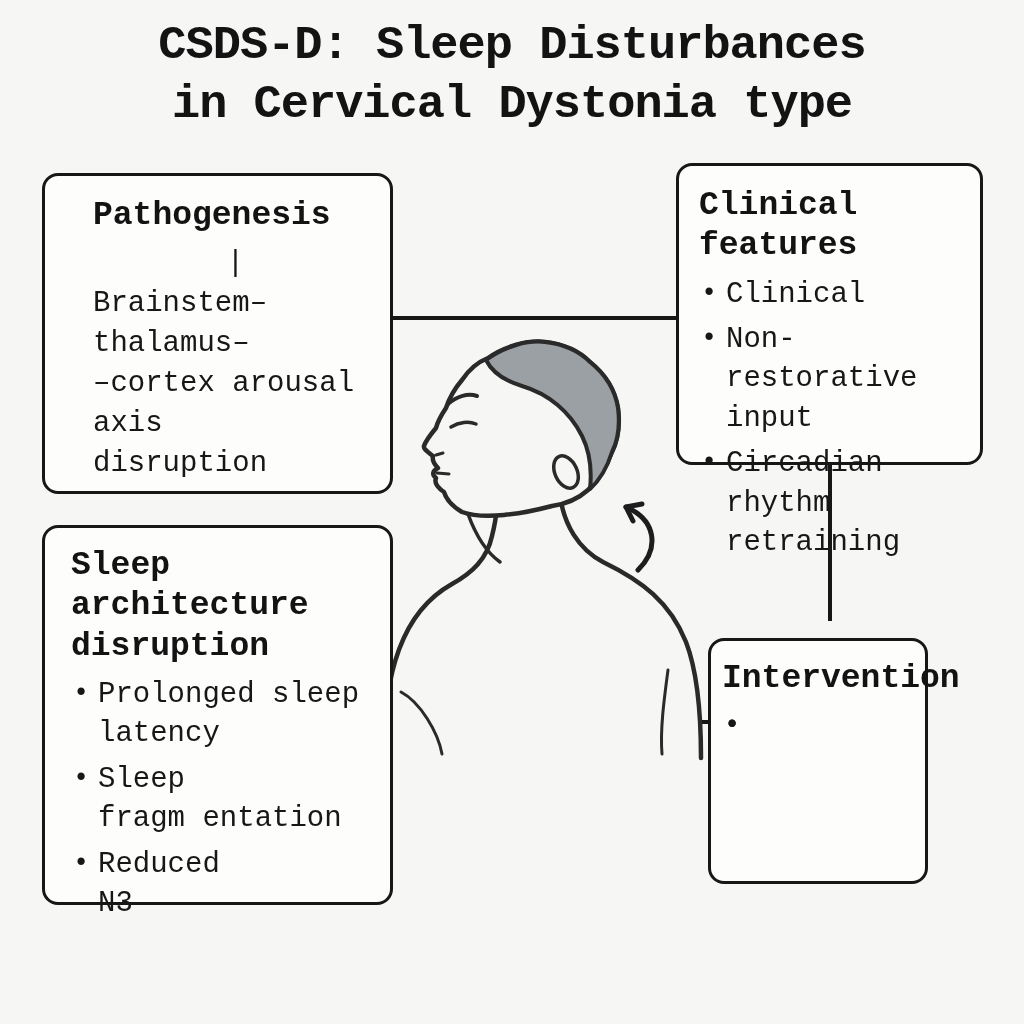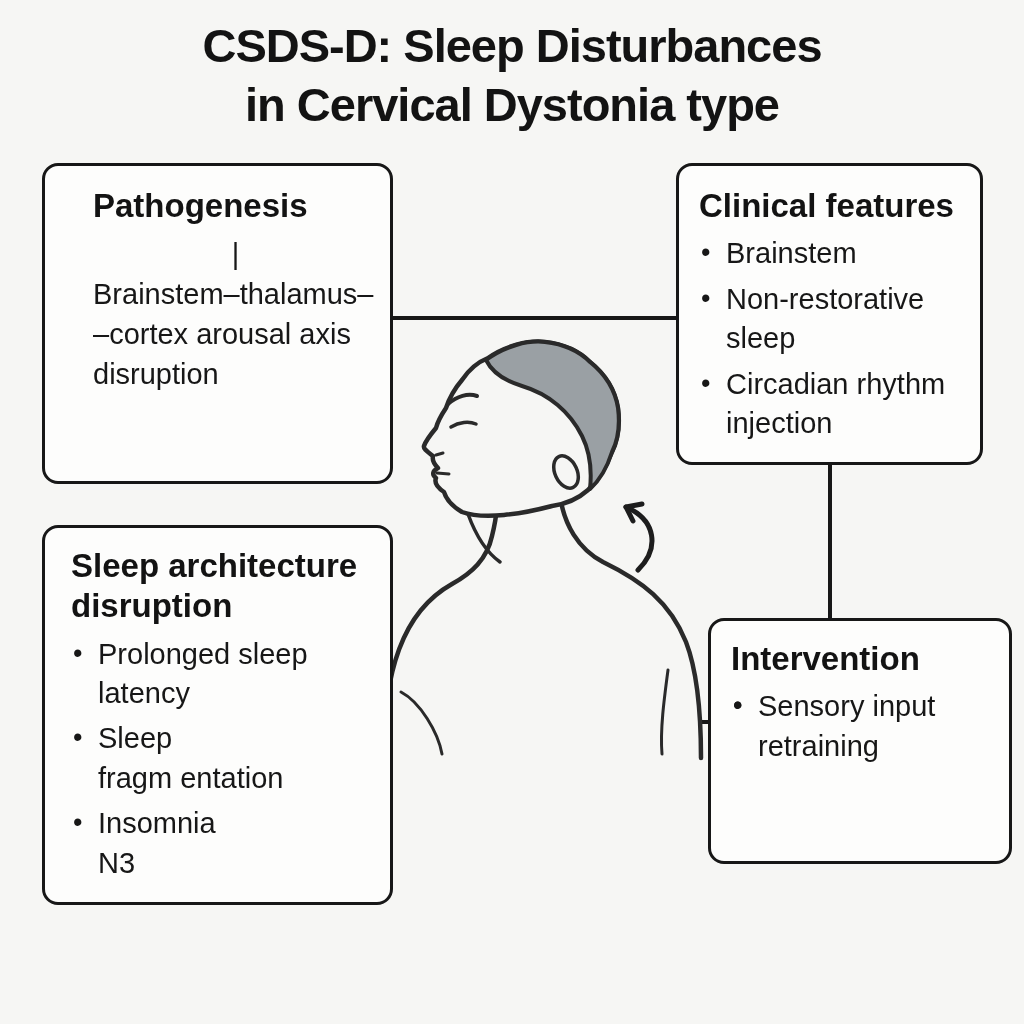--- a/index.html
+++ b/index.html
@@ -1,19 +1,19 @@
 <!DOCTYPE html>
 <html><head>
 <meta charset="utf-8">
 <style>
   html,body{margin:0;padding:0;background:#e9e9e7;}
   .stage{
     position:relative;width:1024px;height:1024px;margin:0 auto;
     background:#f6f6f4;overflow:hidden;
-    font-family:Liberation Sans, sans-serif;color:#171717;
+    font-family:Liberation Mono, monospace;color:#171717;
   }
   .title{
     position:absolute;top:16px;left:0;right:0;
     text-align:center;font-weight:700;font-size:47px;line-height:1.26;
     letter-spacing:-1px;white-space:pre-line;color:#131313;
   }
   .box{
     position:absolute;box-sizing:border-box;
     background:#fdfdfc;border:3.5px solid #171717;border-radius:16px;
     z-index:3;
@@ -21,24 +21,24 @@
   .box h2{
     margin:0 0 8px 0;font-size:33px;font-weight:700;line-height:1.22;
     white-space:pre-line;color:#131313;
   }
   .para{font-size:29px;line-height:1.38;white-space:pre-line;}
   .para.pipe{text-align:center;}
   .bullets{margin-top:4px;}
   .bullet-row{position:relative;padding-left:27px;margin:0 0 6px 0;}
   .bullet-row .marker{position:absolute;left:2px;top:0;font-size:27px;line-height:1.38;}
   .bullet-row .item-text{font-size:29px;line-height:1.36;white-space:pre-line;display:block;}
-  #box-pathogenesis{left:42px;top:163px;width:351px;height:321px;padding:20px 12px 14px 48px;}
+  #box-pathogenesis{left:42px;top:173px;width:351px;height:321px;padding:20px 12px 14px 48px;}
   #box-clinical{left:676px;top:163px;width:307px;height:302px;padding:20px 10px 6px 20px;}
   #box-sleep{left:42px;top:525px;width:351px;height:380px;padding:18px 10px 14px 26px;}
-  #box-intervention{left:708px;top:618px;width:304px;height:246px;padding:18px 8px 12px 20px;}
+  #box-intervention{left:708px;top:638px;width:220px;height:246px;padding:18px 8px 12px 11px;}
   .connector{position:absolute;background:#171717;z-index:1;}
   #line-path-clinical{left:391px;top:316px;width:287px;height:3.5px;}
   #line-clinical-intervention{left:828px;top:463px;width:3.5px;height:158px;}
   #line-sleep-intervention{left:391px;top:720px;width:319px;height:3.5px;}
   #figure-layer{position:absolute;left:0;top:0;width:1024px;height:1024px;z-index:2;pointer-events:none;}
 </style>
 </head>
 <body>
 
 <div class="stage">
@@ -110,64 +110,62 @@
     <div class="para">Brainstem–thalamus–
 –cortex arousal axis
 disruption</div>
   </div>
 
   <div class="box" id="box-clinical">
     <h2>Clinical features</h2>
     <div class="bullets">
       <div class="bullet-row">
         <span class="marker">•</span>
-        <span class="item-text">Brainstem</span>
+        <span class="item-text">Clinical</span>
       </div>
       <div class="bullet-row">
         <span class="marker">•</span>
         <span class="item-text">Non-restorative
-sleep</span>
+input</span>
       </div>
       <div class="bullet-row">
         <span class="marker">•</span>
         <span class="item-text">Circadian rhythm
-injection</span>
+retraining</span>
       </div>
     </div>
   </div>
 
   <div class="box" id="box-sleep">
     <h2>Sleep architecture
 disruption</h2>
     <div class="bullets">
       <div class="bullet-row">
         <span class="marker">•</span>
         <span class="item-text">Prolonged sleep
 latency</span>
       </div>
       <div class="bullet-row">
         <span class="marker">•</span>
         <span class="item-text">Sleep
 fragm entation</span>
       </div>
       <div class="bullet-row">
         <span class="marker">•</span>
-        <span class="item-text">Insomnia
+        <span class="item-text">Reduced
 N3</span>
       </div>
     </div>
   </div>
 
   <div class="box" id="box-intervention">
     <h2>Intervention</h2>
     <div class="bullets">
       <div class="bullet-row">
         <span class="marker">•</span>
       </div>
       <div class="bullet-row">
         <span class="marker">•</span>
-        <span class="item-text">Sensory input
-retraining</span>
       </div>
     </div>
   </div>
 
 </div>
 
 </body></html>

